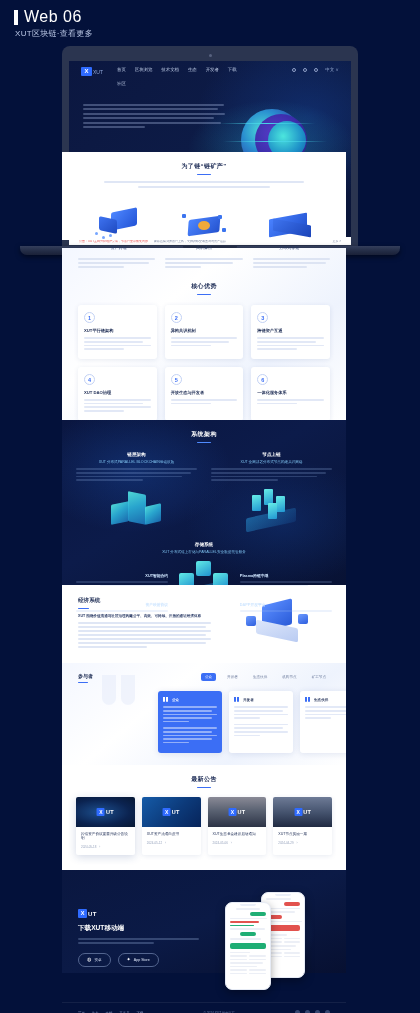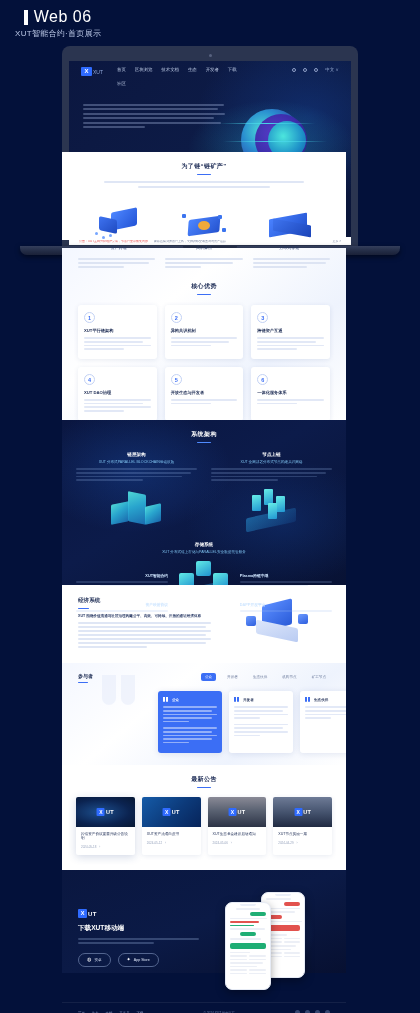--- a/index.html
+++ b/index.html
@@ -6,21 +6,21 @@
   html, body { width: 420px; height: 1013px; }
   body {
     background: #03113a;
     font-family: "Liberation Sans", sans-serif;
     overflow: hidden;
     position: relative;
   }
 
   
   .page-header { position: absolute; left: 14px; top: 8px; }
-  .ph-title { display: flex; align-items: center; gap: 6px; justify-content: center; }
+  .ph-title { display: flex; align-items: center; gap: 6px; }
   .ph-bar { width: 4px; height: 15px; background: #ffffff; display: block; }
   .ph-text { color: #ffffff; font-size: 16px; letter-spacing: .5px; }
   .ph-sub { color: #b9c6e4; font-size: 8px; margin-top: 2px; margin-left: 1px; letter-spacing: .3px; }
 
   
   .laptop { position: absolute; left: 62px; top: 46px; width: 296px; }
   .laptop-lid {
     background: #2b3550;
     border-radius: 8px 8px 4px 4px;
     padding: 8px 7px 7px 7px;
@@ -344,21 +344,21 @@
   }
 </style>
 </head>
 <body>
 
 <div class="page-header">
   <div class="ph-title">
     <span class="ph-bar"></span>
     <span class="ph-text">Web 06</span>
   </div>
-  <div class="ph-sub">XUT智能合约·首页展示</div>
+  <div class="ph-sub">XUT区块链·查看更多</div>
 </div>
 
 <div class="laptop">
   <div class="laptop-lid">
     <div class="laptop-cam"></div>
     <div class="laptop-screen">
       <div class="scr">
         <div class="hero">
 
           <div class="nav">

